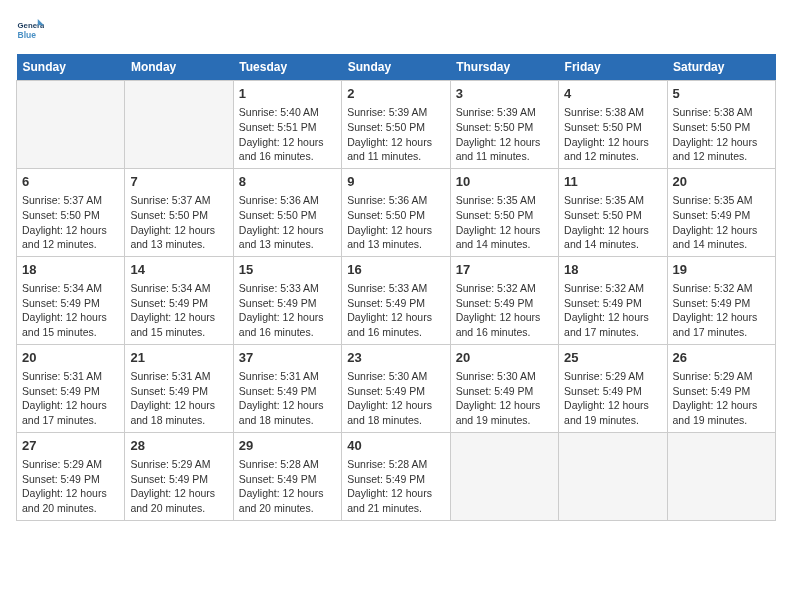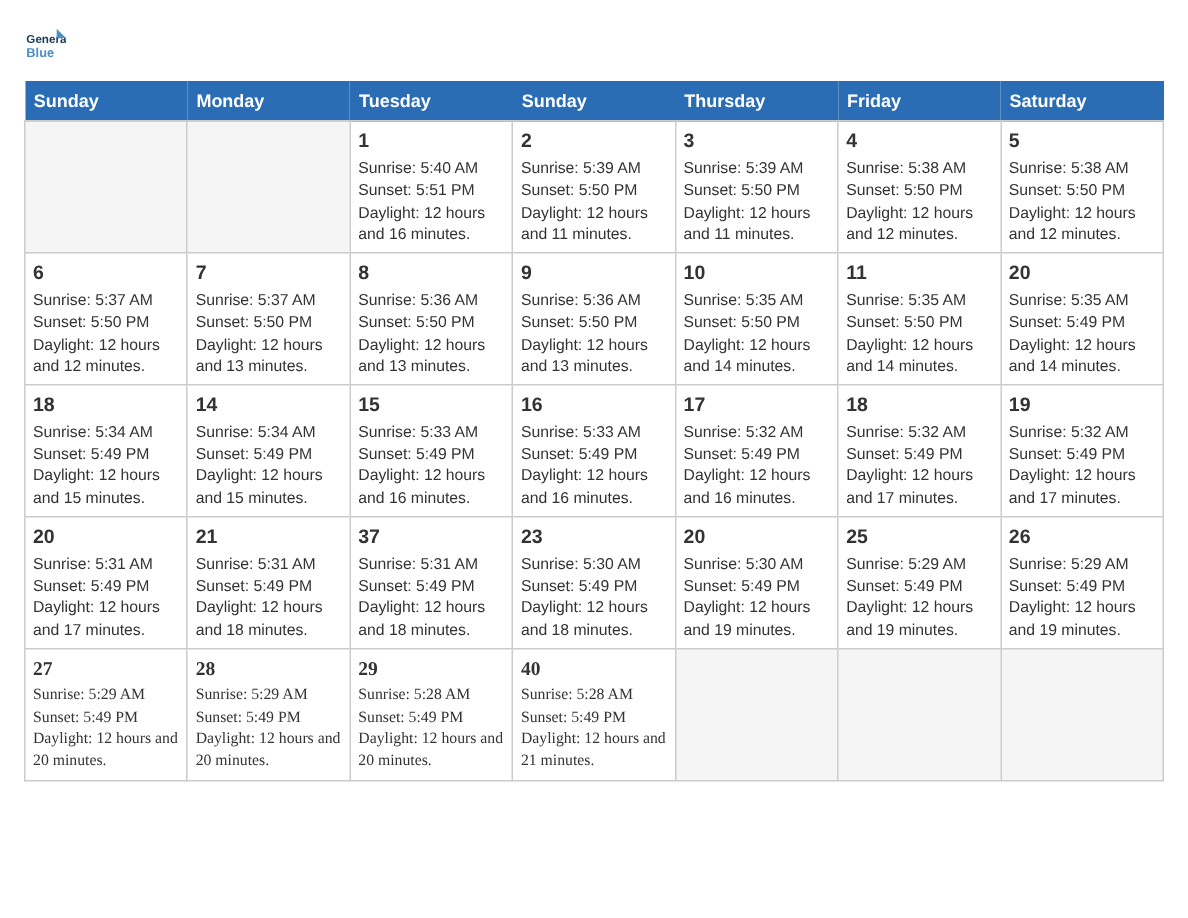--- a/index.html
+++ b/index.html
@@ -68,21 +68,20 @@
       font-size: 13px;
       display: block;
       margin-bottom: 2px;
     }
     .cell-text {
       font-size: 10.5px;
       color: #333;
     }
     tr:last-child td {
       min-height: 60px;
-      font-family: Liberation Serif, serif;
     }
   </style>
 </head>
 <body>
 
 <div class="header">
   <div class="logo">
     <svg class="logo-icon" viewBox="0 0 36 36">
       <rect width="36" height="36" rx="4" fill="#fff"></rect>
       <text x="2" y="16" font-size="10" font-weight="bold" fill="#1a3a5c" font-family="Arial">General</text>

